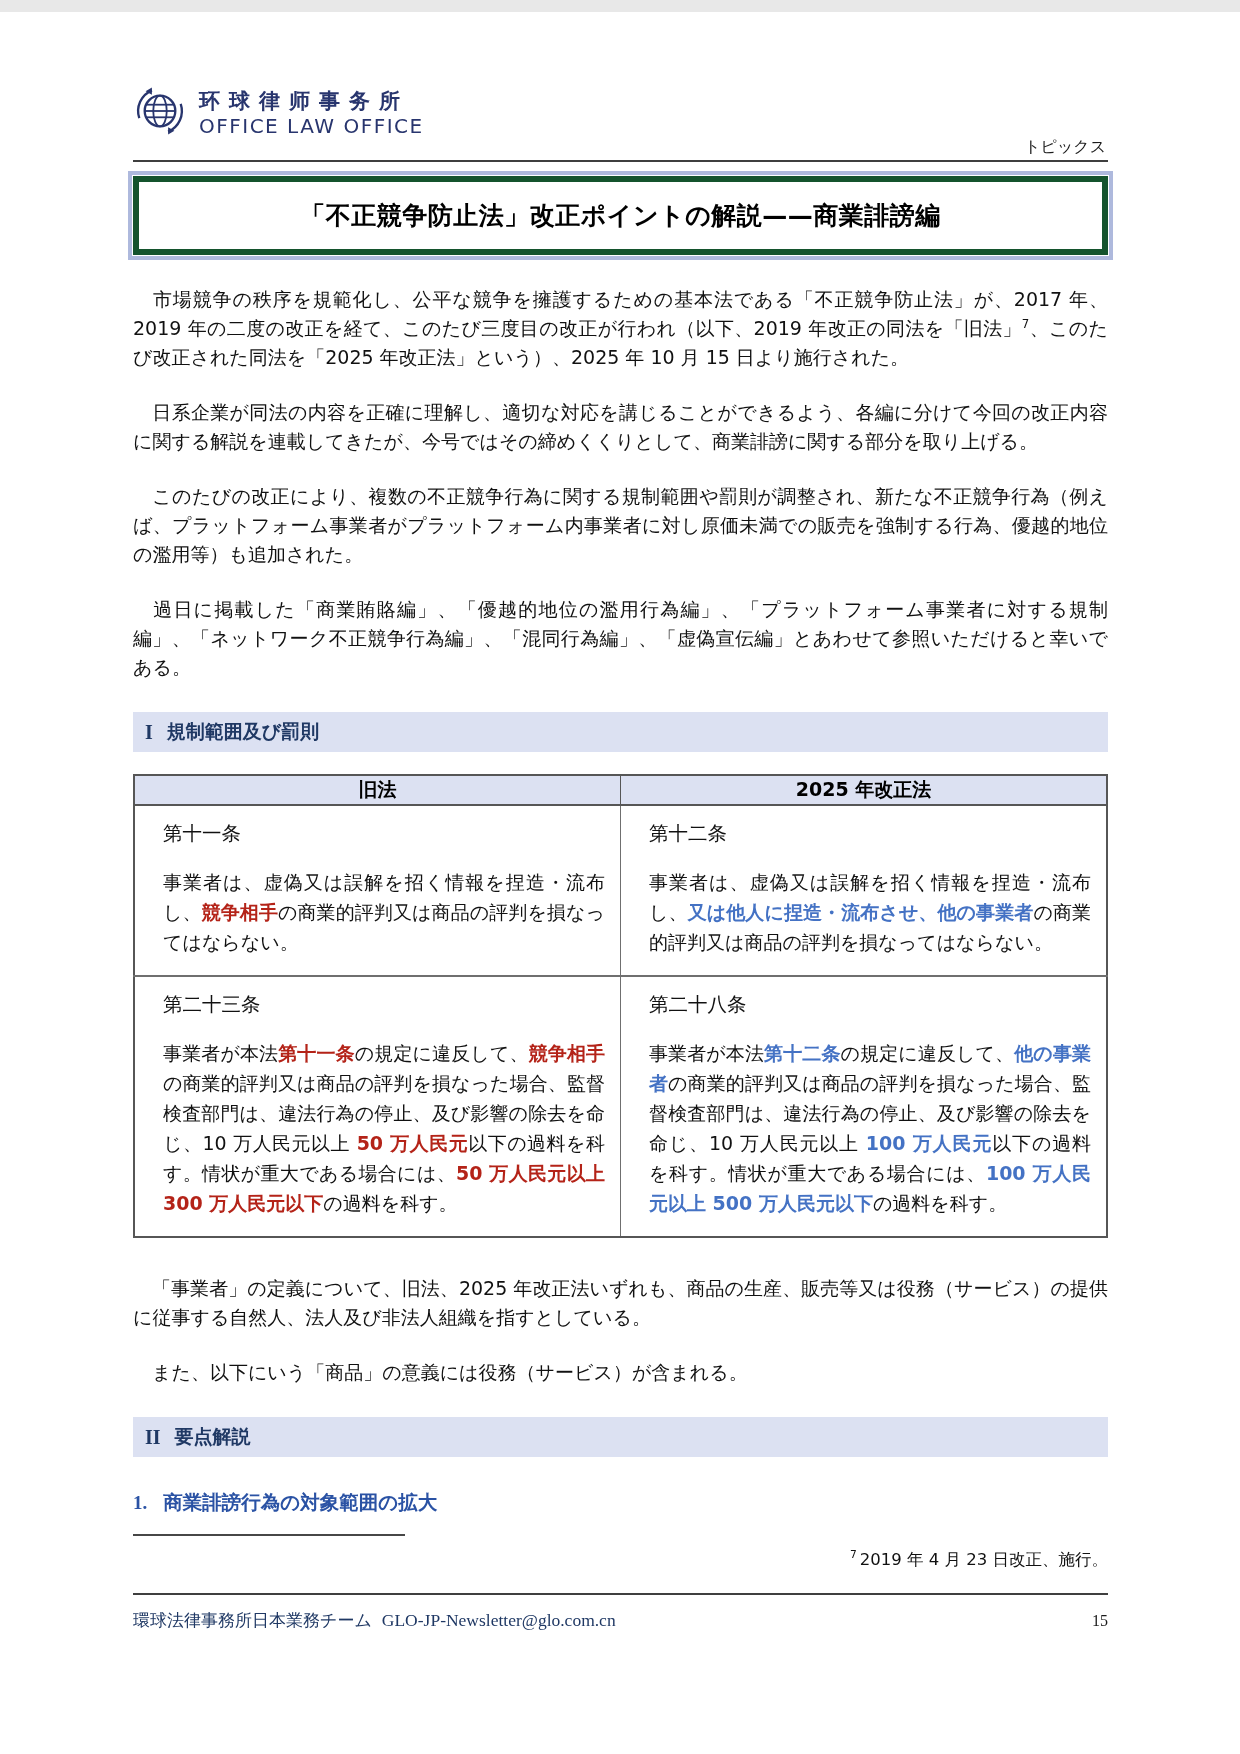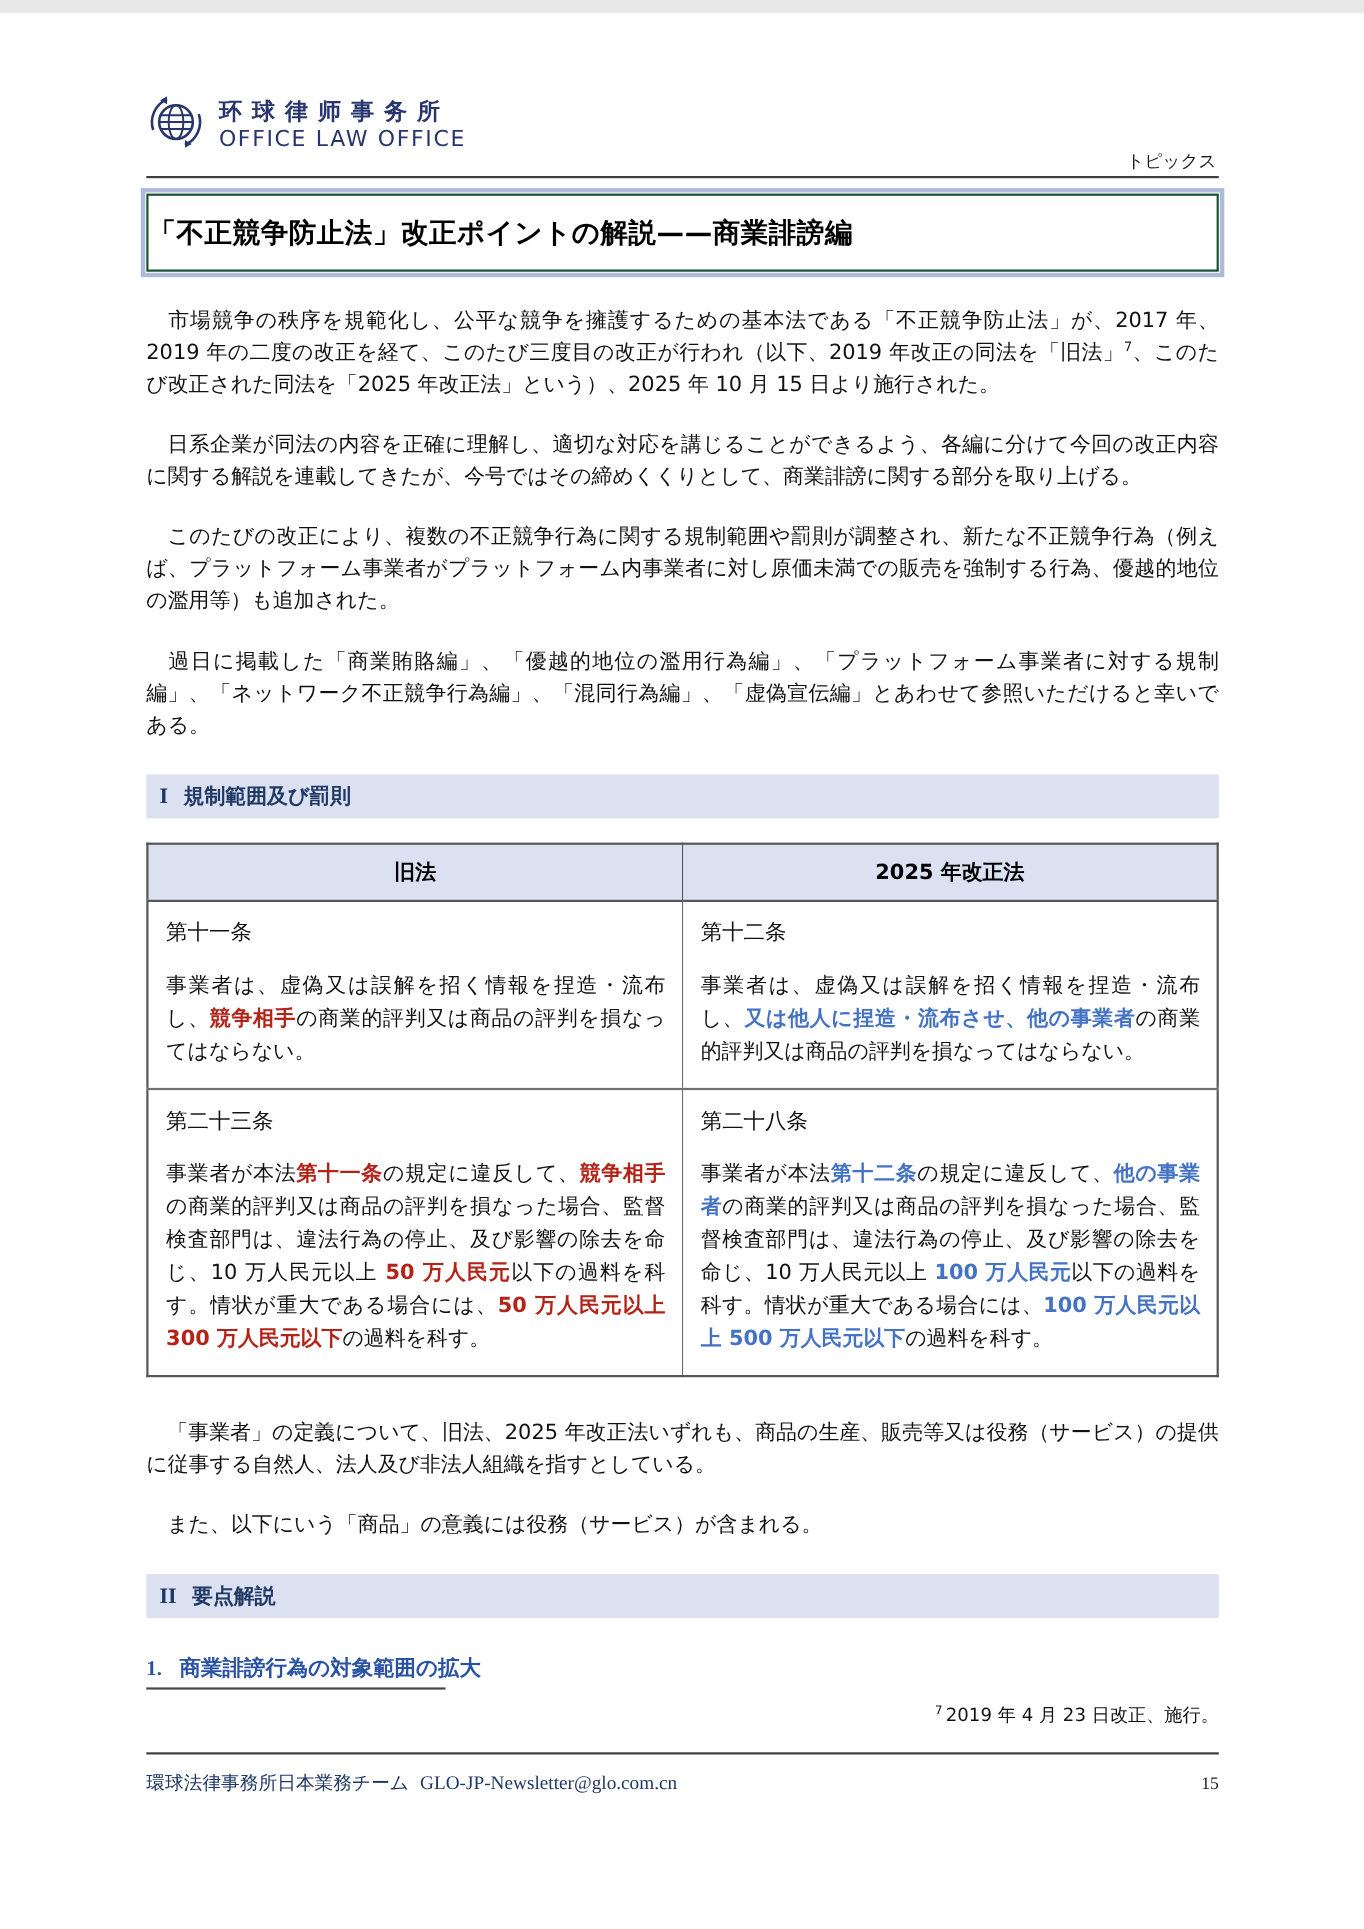--- a/index.html
+++ b/index.html
@@ -34,24 +34,25 @@
   .logo-text .en{
     color:var(--navy);font-size:20px;letter-spacing:1.5px;line-height:1.2;
   }
   .topics{
     position:absolute;right:2px;bottom:2px;font-size:16px;color:#1a1a1a;
   }
   .header-rule{border-top:2px solid var(--rule);}
   
   .title-box{
     margin-top:14px;
-    border:2px solid #14532d;
+    border:6px solid #14532d;
     outline:4px solid #aeb9dd;
     outline-offset:1px;
-    padding:17px 0;
+    padding:17px 22px;
+    text-align:center;
   }
   .title-box h1{
     font-size:25px;font-weight:bold;color:#000;letter-spacing:0.5px;
   }
   
   .para{
     font-size:19px;line-height:29px;text-align:justify;margin-top:26px;
     color:#111;
   }
   .para:first-of-type{margin-top:30px;}
@@ -69,26 +70,26 @@
     margin-right:14px;font-size:20px;
   }
   
   table.law{
     margin-top:22px;width:100%;border-collapse:collapse;
     border:2px solid #565656;
   }
   table.law th{
     background:var(--band);
     border:1px solid #565656;border-bottom:2px solid #565656;
-    font-size:19px;font-weight:bold;text-align:center;padding:12px 4px;color:#000;
+    font-size:19px;font-weight:bold;text-align:center;padding:1px 4px;color:#000;
   }
   table.law td{
     border:1px solid #6f6f6f;
     vertical-align:top;
-    padding:14px 15px 18px 16px;
+    padding:14px 15px 18px 28px;
     width:50%;
   }
   table.law tr.row-sep td{border-top:2px solid #6f6f6f;}
   .cell-article{font-size:19.5px;margin-bottom:20px;color:#111;}
   .cell-body{font-size:19px;line-height:30px;text-align:justify;color:#111;}
   
   .subsection{
     margin-top:32px;color:#2a52a4;font-weight:bold;font-size:19.5px;
     display:flex;align-items:baseline;
   }

